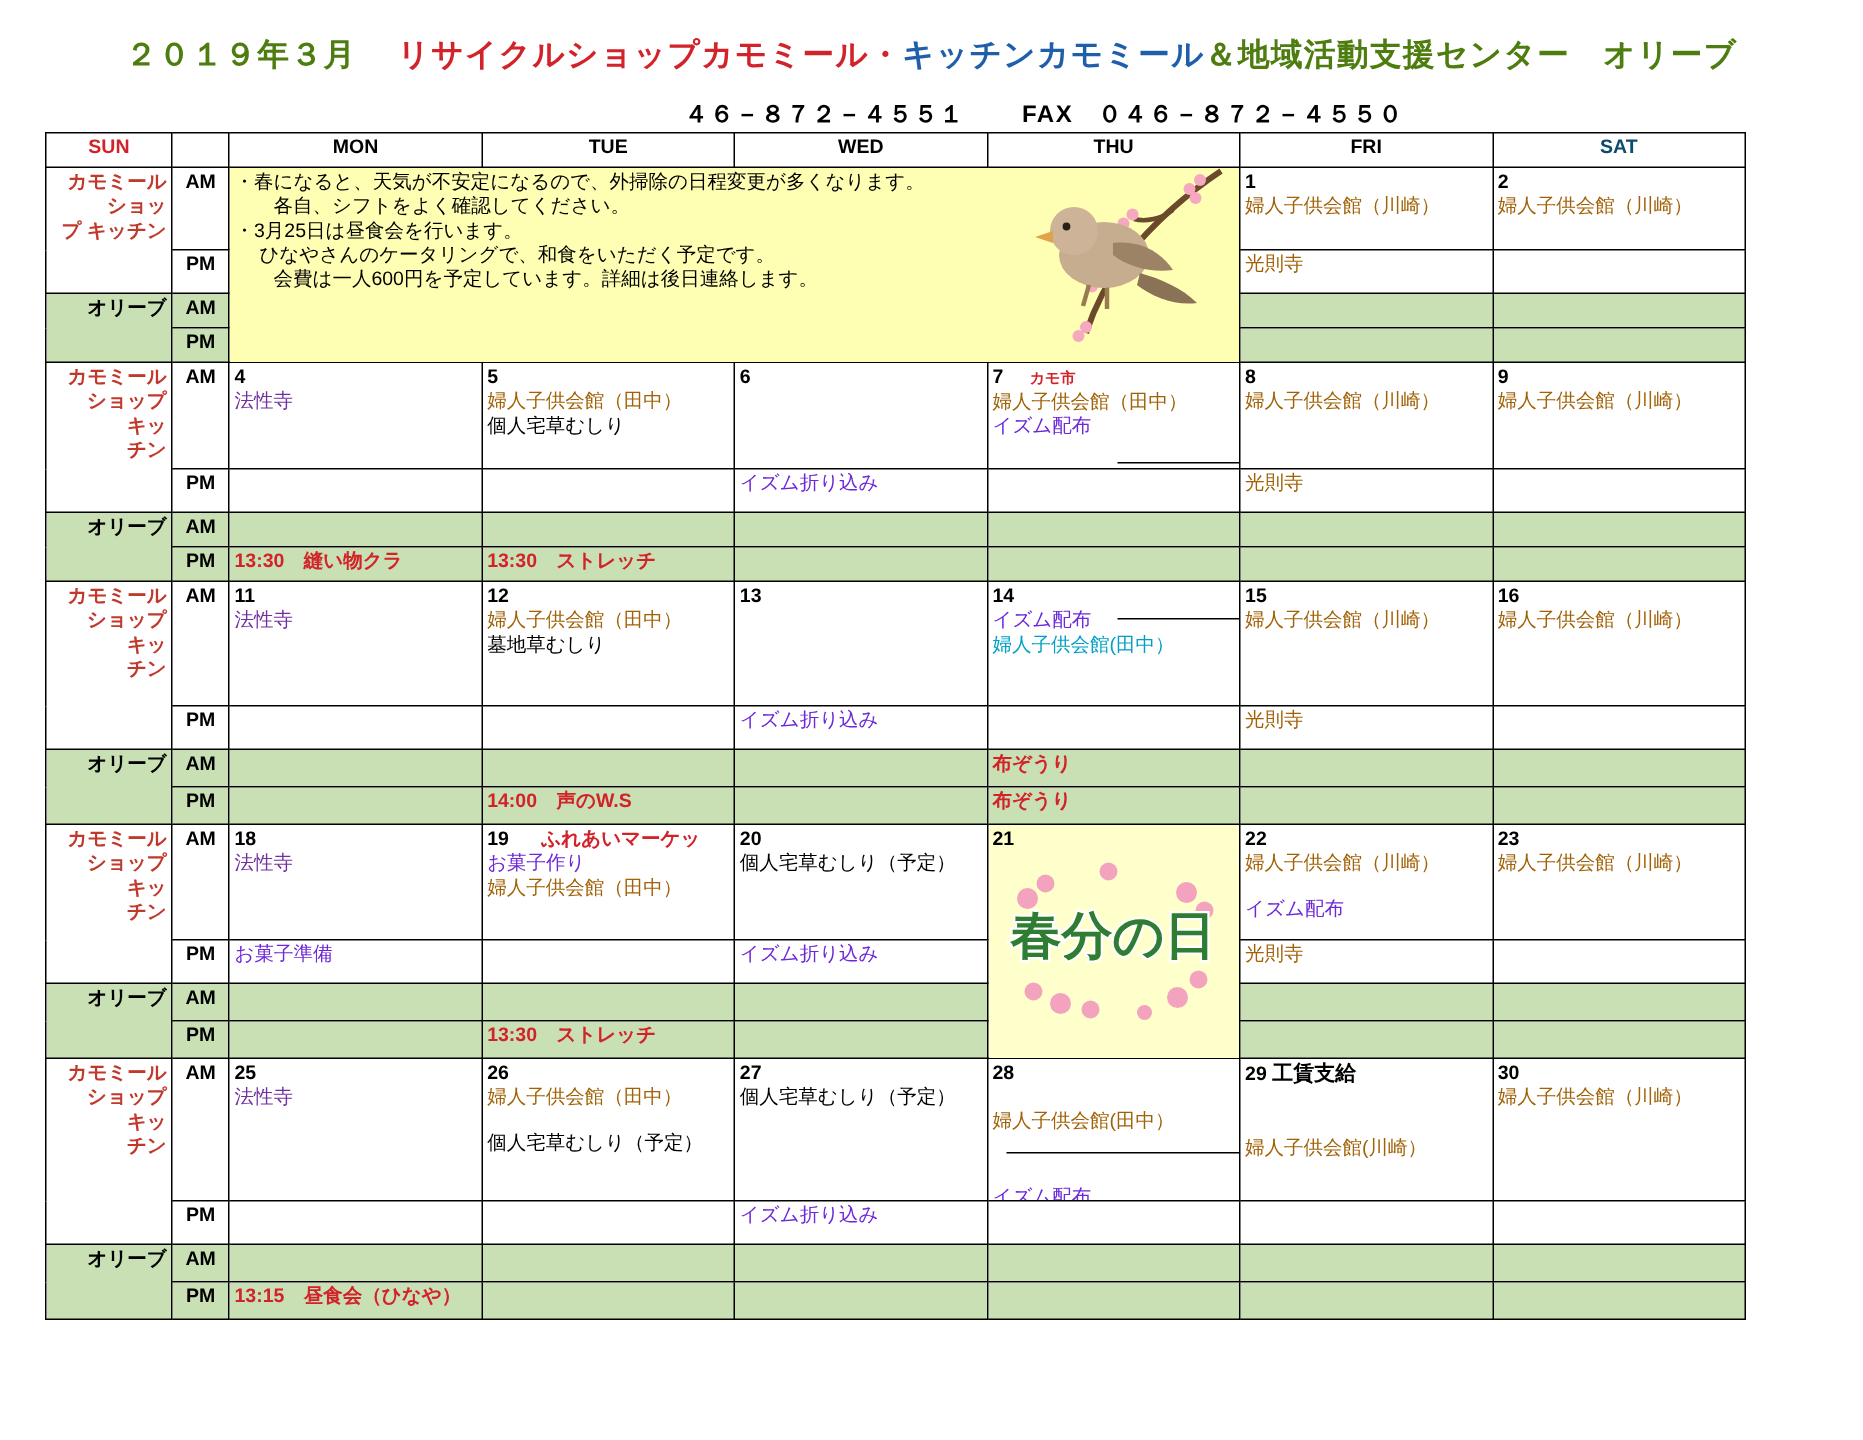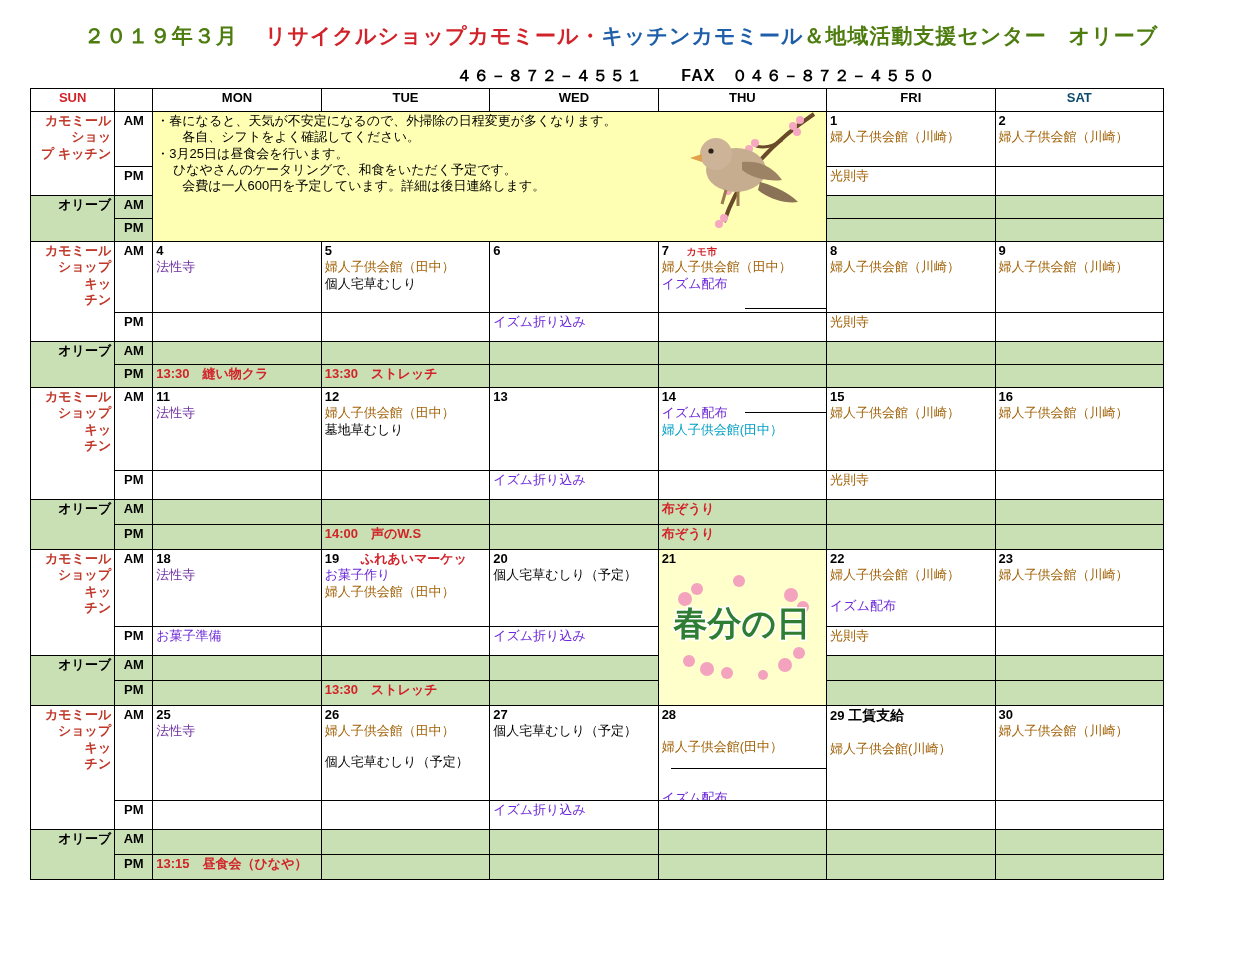--- a/index.html
+++ b/index.html
@@ -513,21 +513,21 @@
         <td class="ovl">
           <span class="daynum">28</span>
           <span class="ev blue" style="margin-top:16px">婦人子供会館(田中）</span>
           <span class="ev pink" style="position:absolute;top:84px;left:3px">イズム配布</span>
           <span class="arrow-line" style="left:12px;right:-160px;top:62px;"></span>
           
         </td>
         <td class="ovl">
           <span class="daynum">29</span>
           <span class="black bold" style="font-size:14px">工賃支給</span>
-          <span class="ev blue" style="margin-top:16px">婦人子供会館(川崎）</span>
+          <span class="ev blue" style="margin-top:32px">婦人子供会館(川崎）</span>
         </td>
         <td>
           <span class="daynum">30</span>
           <span class="ev blue">婦人子供会館（川崎）</span>
         </td>
       </tr>
       <tr>
         <td class="ampm" style="height:26px">PM</td>
         <td>
             <span class="ev"></span>

